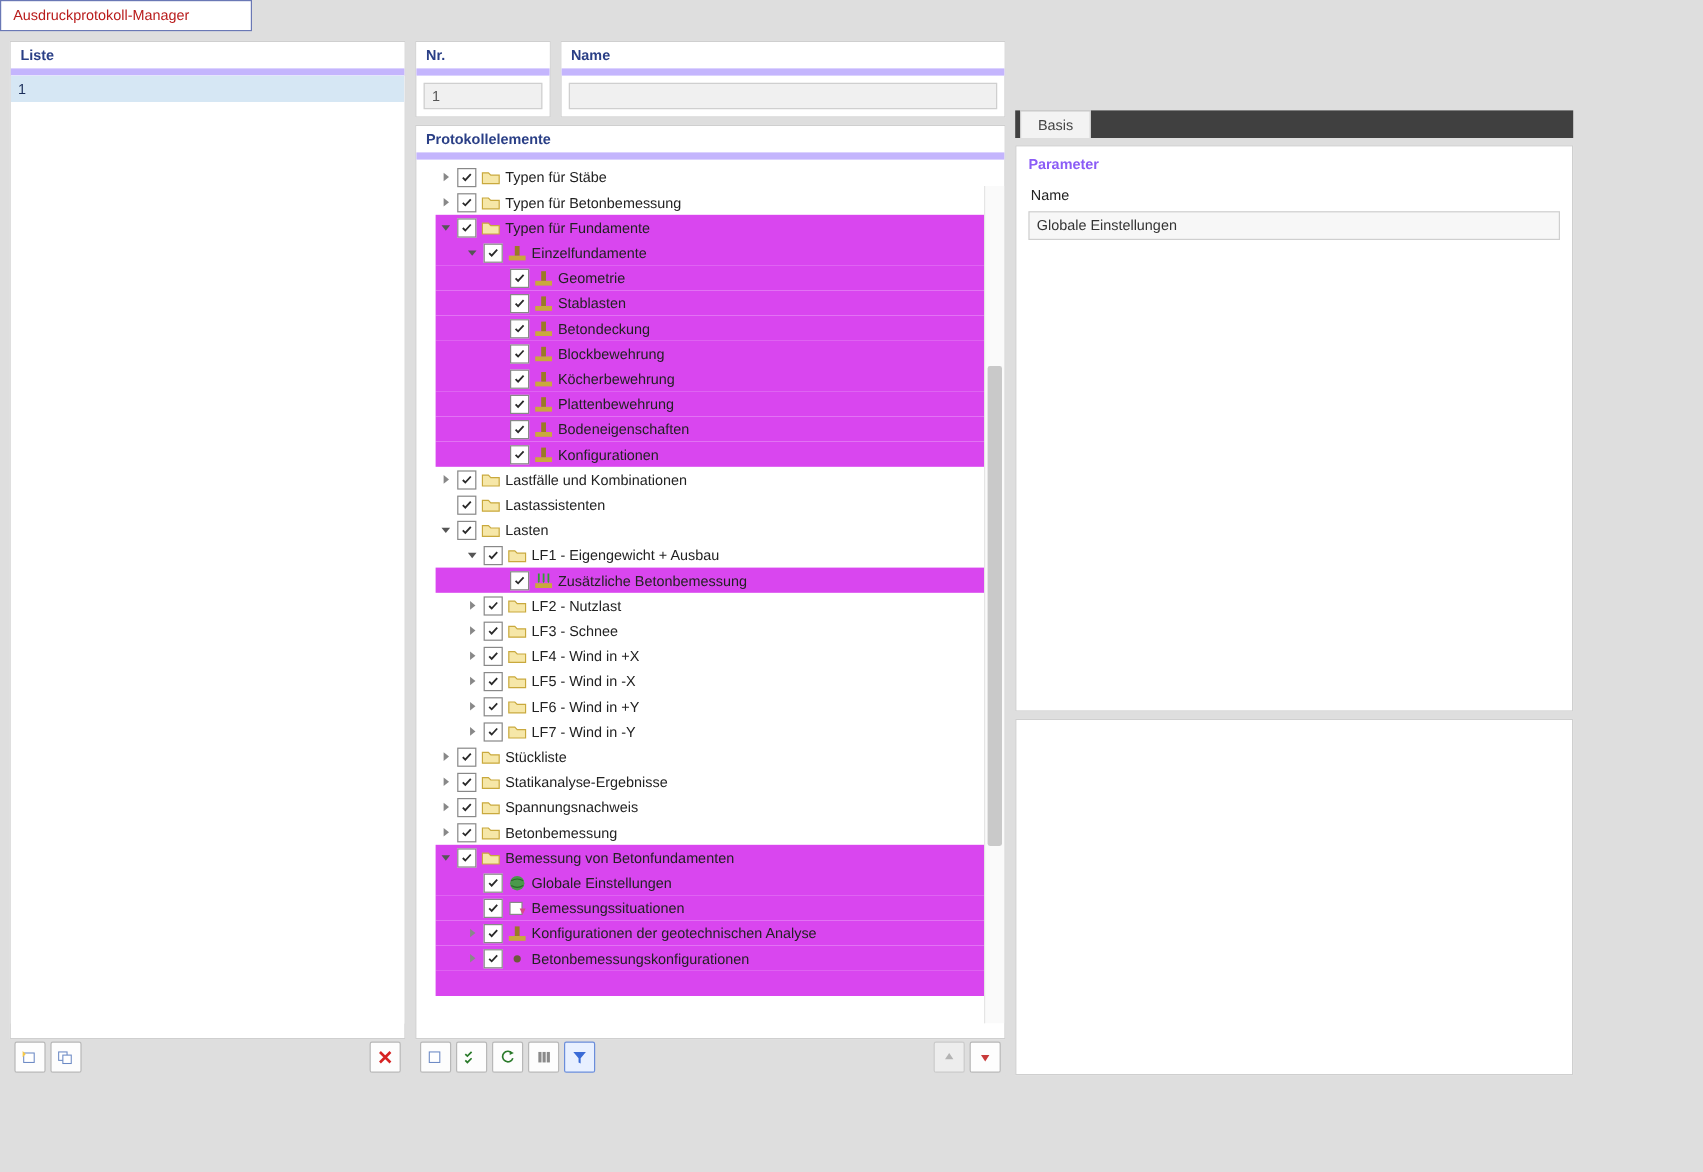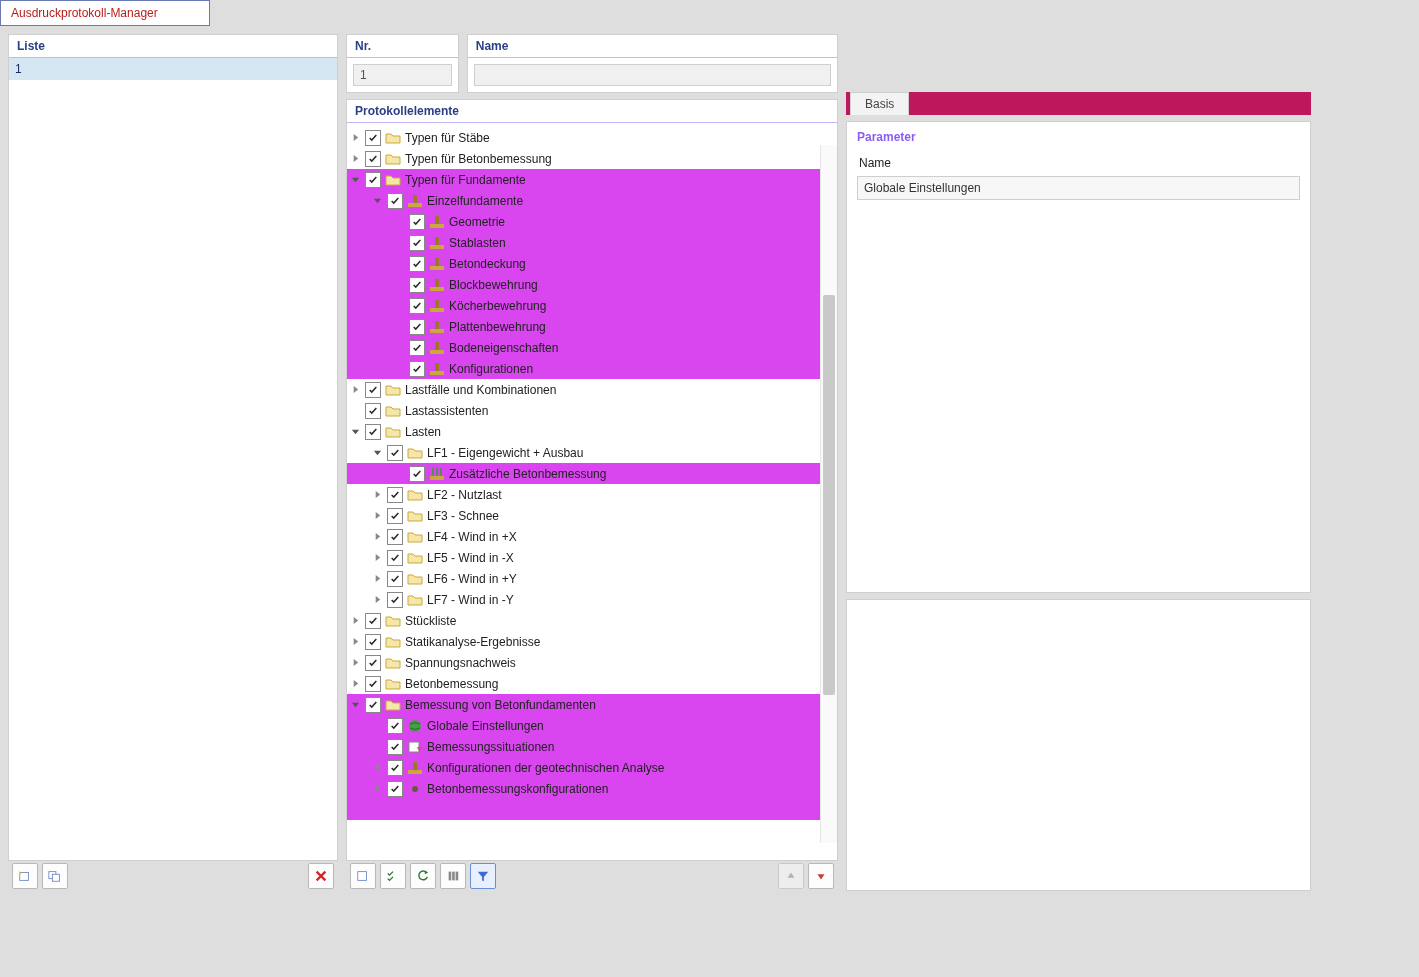--- a/index.html
+++ b/index.html
@@ -5,49 +5,49 @@
 html,body{margin:0;padding:0;font-family:"Segoe UI",Tahoma,sans-serif;font-size:12px;background:#dedede;color:#222}
 .window{width:1319px;height:900px;background:#dedede;position:relative}
 .titlebar{height:24px;background:#fff;border:1px solid #6a78b5;display:flex;align-items:center;padding:0 4px;gap:6px;width:200px}
 .titlebar svg{flex:0 0 14px}
 .titlebar-text{font-size:12px;color:#b91c1c}
 .body{display:flex;gap:8px;padding:8px}
 .col-left{width:330px;display:flex;flex-direction:column}
 .col-mid{flex:0 0 492px;display:flex;flex-direction:column}
 .col-right{flex:1;display:flex;flex-direction:column;gap:6px}
 .panel{background:#fff;border:1px solid #cfcfcf}
-.panel-head{height:22px;display:flex;align-items:center;padding:0 8px;font-weight:600;color:#2a3f86;background:#fff;border-bottom:1px solid #c4b5fd}
+.panel-head{height:22px;display:flex;align-items:center;padding:0 8px;font-weight:600;color:#2a3f86;background:#fff;border-bottom:6px solid #c4b5fd}
 .liste-body{height:790px;overflow:auto;background:#fff}
 .liste-row{height:18px;background:#d6e7f4;color:#1b2e5a;padding:2px 6px;display:flex;align-items:center}
 .top-fields{display:flex;gap:8px}
 .nr-panel{width:180px}
 .name-panel{flex:1}
 .field{height:20px;background:#f0f0f0;border:1px solid #cfcfcf;margin:6px;display:flex;align-items:center;padding:0 6px;color:#555}
 .proto-panel{margin-top:6px;height:760px;position:relative}
 .proto-body{height:720px;overflow:hidden;position:relative}
-.tree{padding:4px 0}
+.tree{padding:4px 16px}
 .trow{display:flex;align-items:center;height:21px;white-space:nowrap}
 .trow.hl{background:#d946ef}
 .ind{display:inline-block;width:22px;height:21px;flex:0 0 22px}
 .chev{width:12px;height:12px;flex:0 0 16px;display:flex;align-items:center;justify-content:center;color:#666;cursor:pointer;margin-right:2px}
 .chev svg{width:9px;height:9px}
 .chk{width:14px;height:14px;border:1px solid #888;background:#fff;flex:0 0 14px;margin-right:4px;display:flex;align-items:center;justify-content:center;cursor:pointer}
 .chk svg{width:10px;height:10px}
 .ico{width:16px;height:16px;flex:0 0 16px;margin-right:4px;display:flex;align-items:center;justify-content:center}
 .lbl{color:#222}
 .vscroll{position:absolute;right:0;top:22px;bottom:0;width:16px;background:#fafafa;border-left:1px solid #e5e5e5}
 .vthumb{position:absolute;left:2px;right:2px;top:150px;height:400px;background:#c9c9c9;border-radius:2px}
 .toolbar{height:30px;background:#dedede;display:flex;align-items:center;padding:0 4px;gap:4px}
 .toolbar-mid{justify-content:space-between}
 .tb-left{display:flex;gap:4px}
 .tb-right{display:flex;gap:4px}
 .tbtn{width:24px;height:24px;border:1px solid #b8b8b8;background:#fdfdfd;display:flex;align-items:center;justify-content:center;cursor:pointer;border-radius:2px}
 .tbtn.active{background:#e8f0ff;border-color:#6a8ddb}
 .tbtn svg{width:14px;height:14px}
-.tabs{display:flex;gap:0;background:#be185d;padding-left:4px}
+.tabs{display:flex;gap:0;background:#404040;padding-left:4px}
 .tab{padding:4px 14px;background:#f3f3f3;border:1px solid #cfcfcf;border-bottom:none;font-size:12px;color:#444;cursor:pointer}
 .param-panel{height:470px}
 .param-head{color:#8b5cf6;font-weight:600;padding:8px 10px}
 .param-row-label{padding:4px 12px;color:#222}
 .param-input{margin:2px 10px;height:22px;border:1px solid #cfcfcf;background:#f7f7f7;display:flex;align-items:center;padding:0 6px;color:#333}
 .lower-blank{flex:1;background:#fff;border:1px solid #cfcfcf;min-height:280px}
 </style>
 </head>
 <body>
 

